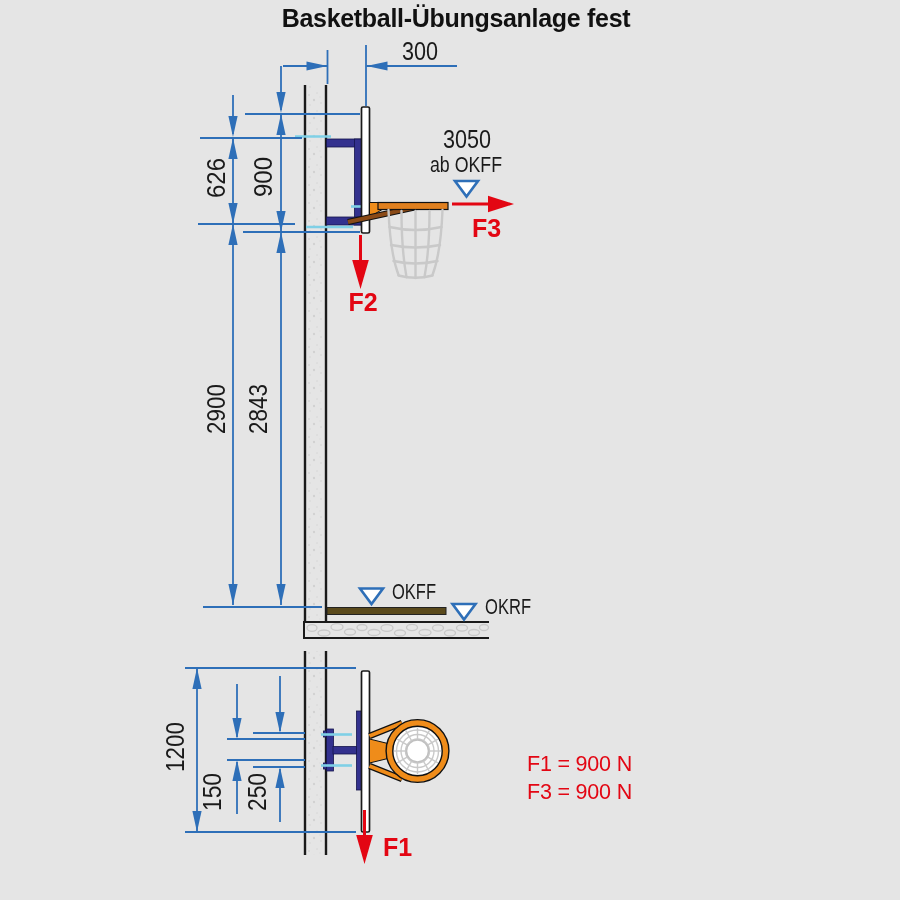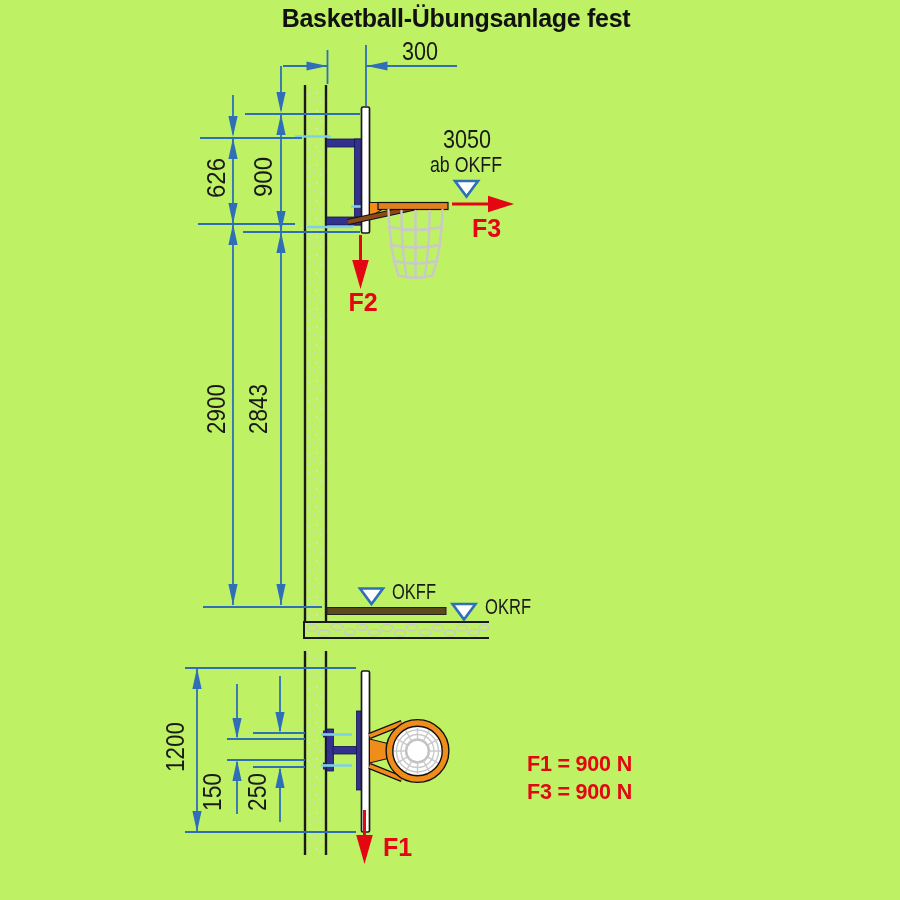--- a/index.html
+++ b/index.html
@@ -1,21 +1,21 @@
 <!DOCTYPE html>
 <html style="--dim_blue: #2e6fb8; --cyan: #7fd0e6; --navy: #33318e; --orange: #ef8c1a; --rim_orange: #e0801f; --strut_brown: #8a4a17; --floor_brown: #5a4a1c; --force_red: #e30613; --net_gray: #c9c9c9; --line_black: #1a1a1a; --speckle_gray: #d6d6d6; --pebble_gray: #c9c9c9;"><head>
 <meta charset="utf-8">
 <style>
   html,body{margin:0;padding:0;background:#ffffff;}
-  #stage{position:relative;width:900px;height:900px;background:#bef264;overflow:hidden;
+  #stage{position:relative;width:900px;height:900px;background:#e5e5e5;overflow:hidden;
          font-family:"Liberation Sans",sans-serif;}
   #title{position:absolute;left:106px;top:4px;width:700px;text-align:center;
          font-size:25px;font-weight:bold;color:#111;letter-spacing:-0.3px;}
   #legend{position:absolute;left:527px;top:751px;color:var(--force_red);
-          font-weight:bold;font-size:21.5px;line-height:27.5px;letter-spacing:-0.2px;white-space:nowrap;}
+          font-weight:normal;font-size:21.5px;line-height:27.5px;letter-spacing:-0.2px;white-space:nowrap;}
   svg{position:absolute;left:0;top:0;}
   .blk{stroke:var(--line_black);stroke-width:2.4;fill:none;}
   .blk-thin{stroke:var(--line_black);stroke-width:2;fill:none;}
   .dimline{stroke:var(--dim_blue);stroke-width:1.8;fill:none;}
   .dimarrow{fill:var(--dim_blue);stroke:none;}
   .dt{font-family:"Liberation Sans",sans-serif;font-size:25px;fill:#1a1a1a;}
   .dt-s{font-family:"Liberation Sans",sans-serif;font-size:22px;fill:#1a1a1a;}
   .ftext{font-family:"Liberation Sans",sans-serif;font-size:25px;font-weight:bold;fill:var(--force_red);}
   .levtri{fill:#ffffff;stroke:var(--dim_blue);stroke-width:2.6;}
   .cyan{stroke:var(--cyan);stroke-width:2.6;fill:none;}

